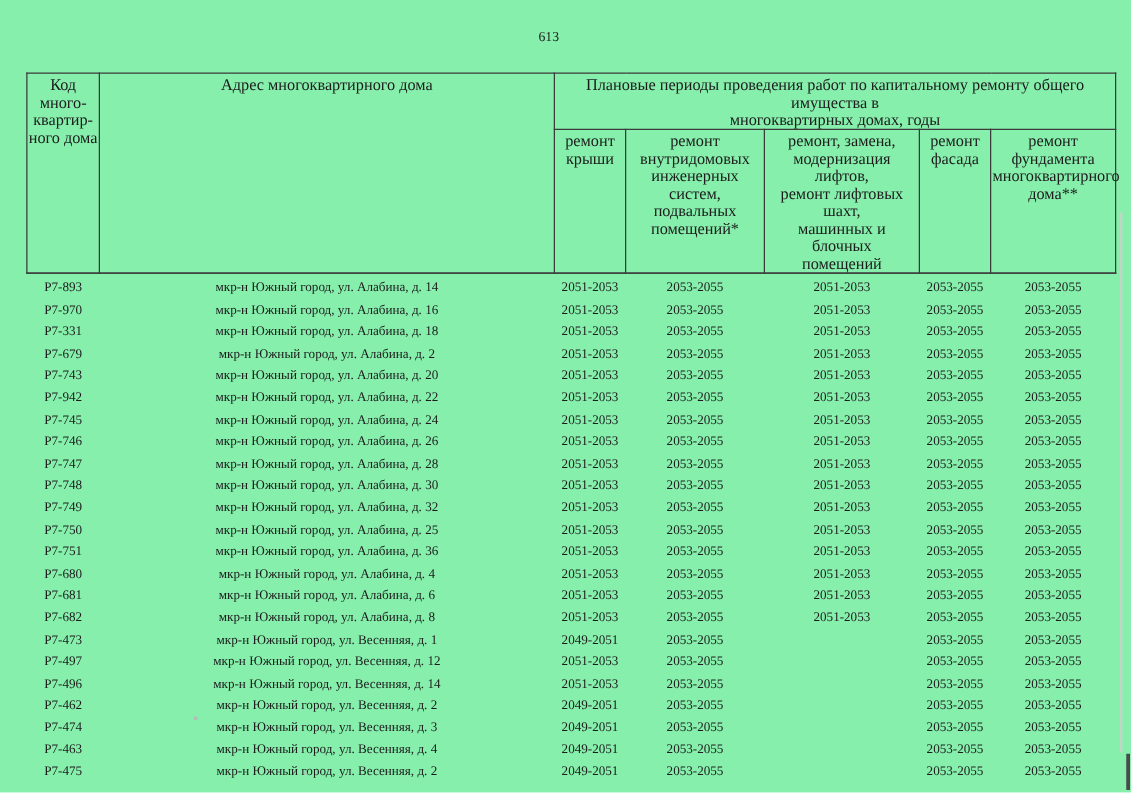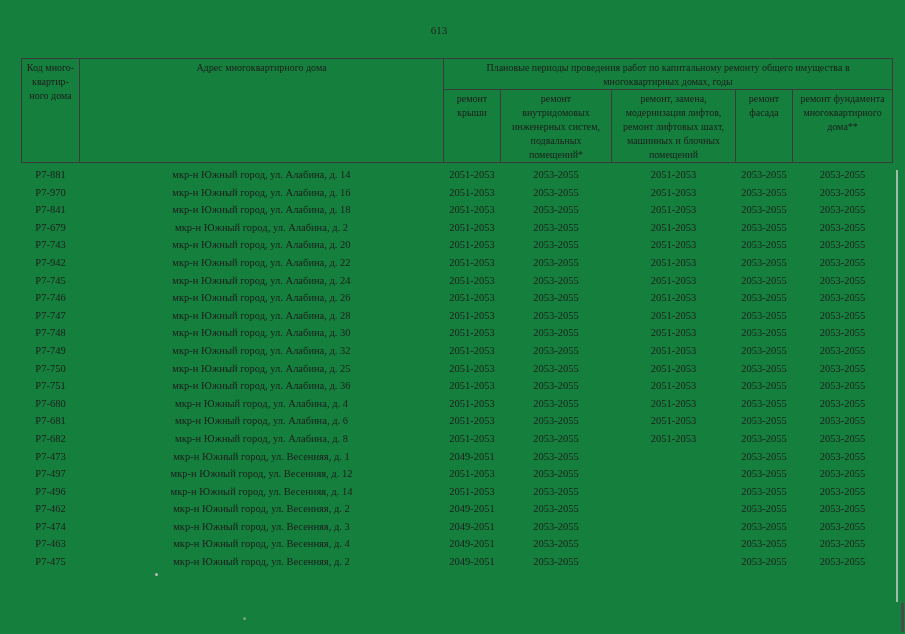--- a/index.html
+++ b/index.html
@@ -4,21 +4,21 @@
 <style>
   html, body {
     margin: 0;
     padding: 0;
     background: #ffffff;
   }
   .page {
     position: relative;
     width: 905px;
     height: 634px;
-    background: #15803d;
+    background: #86efac;
     overflow: hidden;
     font-family: "Liberation Serif", "DejaVu Serif", serif;
     color: #1e1e1e;
   }
   .page-number {
     position: absolute;
     top: 24px;
     left: 409px;
     width: 60px;
     text-align: center;
@@ -29,21 +29,21 @@
     position: absolute;
     left: 21px;
     top: 58px;
     width: 871px;
     border-collapse: collapse;
     table-layout: fixed;
   }
   table.doc-table thead th {
     border: 1px solid #3b3b3b;
     font-weight: normal;
-    font-size: 10px;
+    font-size: 13px;
     line-height: 14px;
     vertical-align: top;
     padding: 2px 1px 0 1px;
     white-space: pre-line;
     color: #1c1c1c;
   }
   tr.banner-row { height: 26px; }
   tr.subhead-row { height: 68px; font-family: Liberation Serif, serif; }
   table.doc-table tbody td {
     border: none;
@@ -121,41 +121,41 @@
 помещений</th>
         <th>ремонт
 фасада</th>
         <th>ремонт фундамента
 многоквартирного
 дома**</th>
       </tr>
     </thead>
     <tbody id="table-body">
   <tr>
-    <td class="c-code">P7-881</td>
+    <td class="c-code">P7-893</td>
     <td class="c-addr">мкр-н Южный город, ул. Алабина, д. 14</td>
     <td class="c-val">2051-2053</td>
     <td class="c-val">2053-2055</td>
     <td class="c-val">2051-2053</td>
     <td class="c-val">2053-2055</td>
     <td class="c-val">2053-2055</td>
   </tr>
 
   <tr>
     <td class="c-code">P7-970</td>
     <td class="c-addr">мкр-н Южный город, ул. Алабина, д. 16</td>
     <td class="c-val">2051-2053</td>
     <td class="c-val">2053-2055</td>
     <td class="c-val">2051-2053</td>
     <td class="c-val">2053-2055</td>
     <td class="c-val">2053-2055</td>
   </tr>
 
   <tr>
-    <td class="c-code">P7-841</td>
+    <td class="c-code">P7-331</td>
     <td class="c-addr">мкр-н Южный город, ул. Алабина, д. 18</td>
     <td class="c-val">2051-2053</td>
     <td class="c-val">2053-2055</td>
     <td class="c-val">2051-2053</td>
     <td class="c-val">2053-2055</td>
     <td class="c-val">2053-2055</td>
   </tr>
 
   <tr>
     <td class="c-code">P7-679</td>

